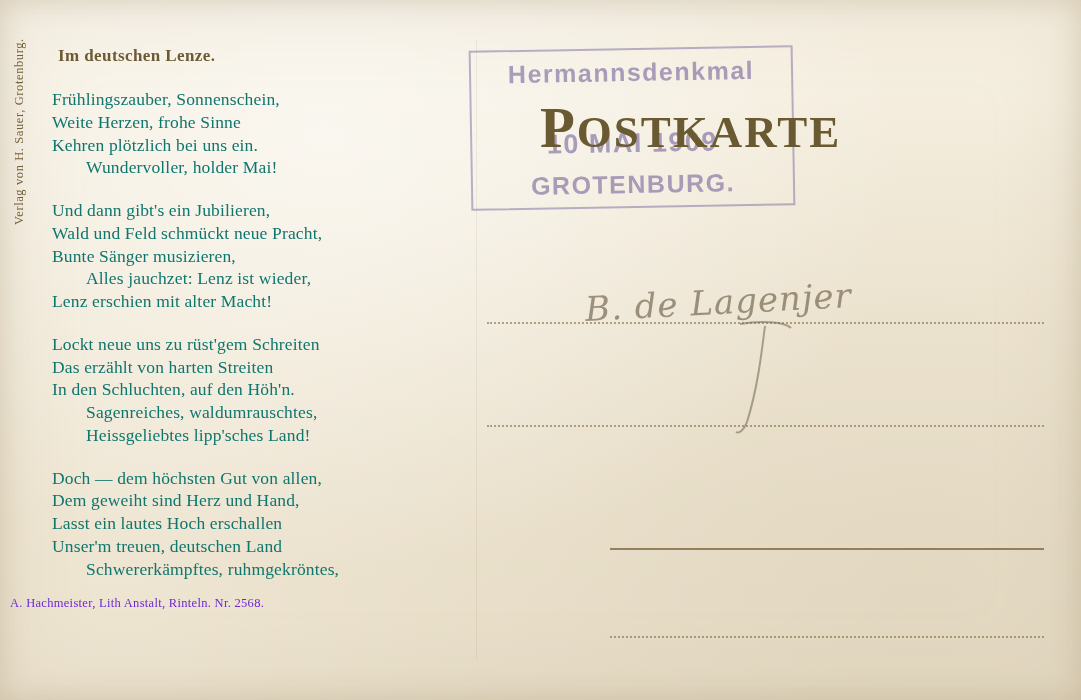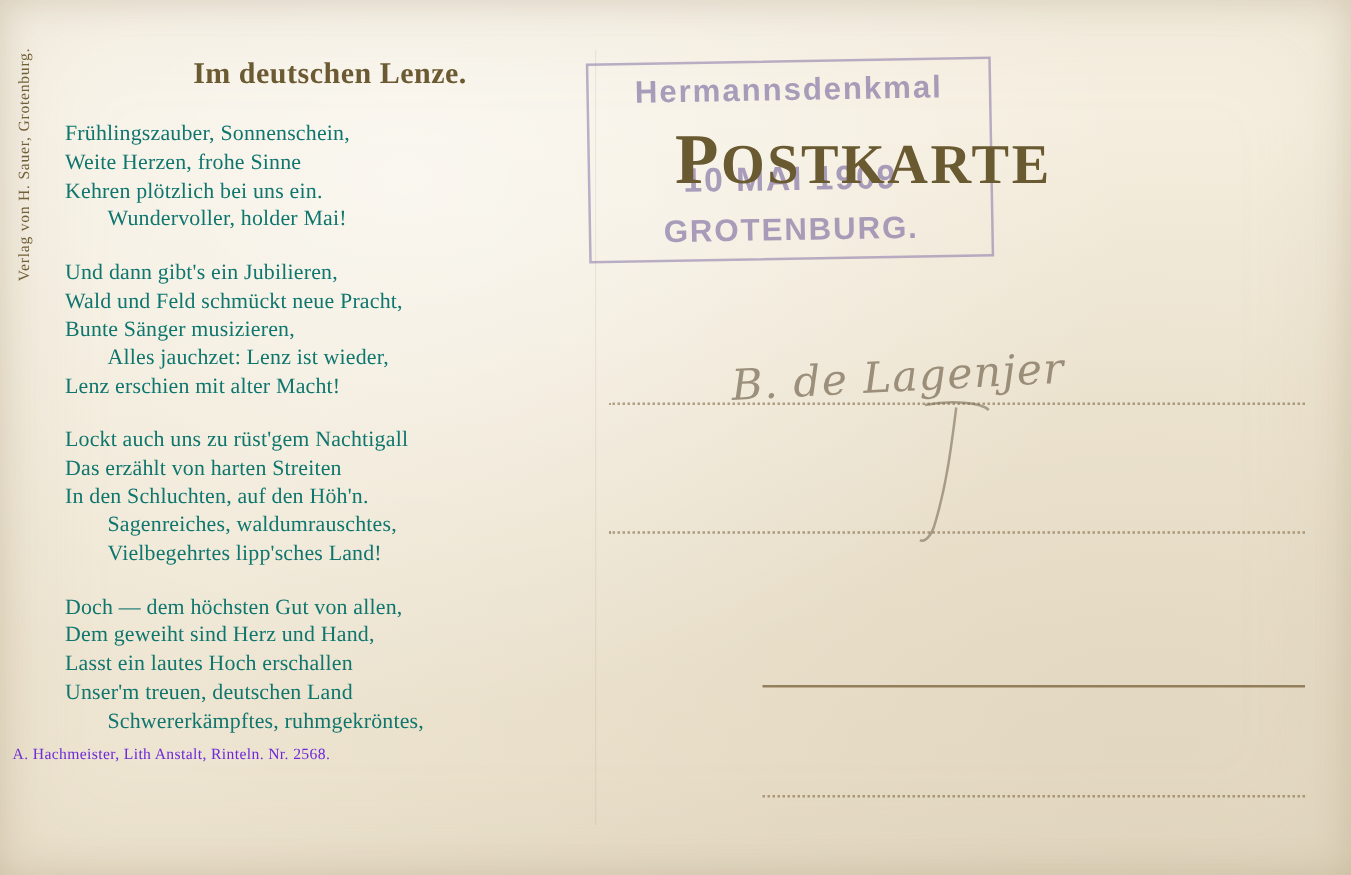--- a/index.html
+++ b/index.html
@@ -44,23 +44,23 @@
   #poem-area {
     position: absolute;
     left: 40px;
     top: 46px;
     width: 430px;
     height: 615px;
   }
   #poem-title {
     font-family: "Liberation Serif", serif;
     font-weight: bold;
-    font-size: 24px;
+    font-size: 17px;
     color: #6b5a32;
-    text-align: center;
+    text-align: left;
     letter-spacing: 0.4px;
     margin-left: 18px;
     margin-bottom: 22px;
   }
   .stanza {
     color: #0f766e;
     font-size: 17.5px;
     line-height: 1.30;
     margin: 0 0 20px 12px;
     letter-spacing: 0.15px;
@@ -188,25 +188,25 @@
           <span class="ln indent1">Wundervoller, holder Mai!</span>
         </div>
         <div class="stanza">
           <span class="ln">Und dann gibt's ein Jubilieren,</span>
           <span class="ln">Wald und Feld schmückt neue Pracht,</span>
           <span class="ln">Bunte Sänger musizieren,</span>
           <span class="ln indent1">Alles jauchzet: Lenz ist wieder,</span>
           <span class="ln">Lenz erschien mit alter Macht!</span>
         </div>
         <div class="stanza">
-          <span class="ln">Lockt auch uns zu rüst'gem Nachtigall</span>
+          <span class="ln">Lockt neue uns zu rüst'gem Schreiten</span>
           <span class="ln">Das erzählt von harten Streiten</span>
           <span class="ln">In den Schluchten, auf den Höh'n.</span>
           <span class="ln indent1">Sagenreiches, waldumrauschtes,</span>
-          <span class="ln indent1">Vielbegehrtes lipp'sches Land!</span>
+          <span class="ln indent1">Heissgeliebtes lipp'sches Land!</span>
         </div>
         <div class="stanza">
           <span class="ln">Doch — dem höchsten Gut von allen,</span>
           <span class="ln">Dem geweiht sind Herz und Hand,</span>
           <span class="ln">Lasst ein lautes Hoch erschallen</span>
           <span class="ln">Unser'm treuen, deutschen Land</span>
           <span class="ln indent1">Schwererkämpftes, ruhmgekröntes,</span>
         </div>
       </div>
 

